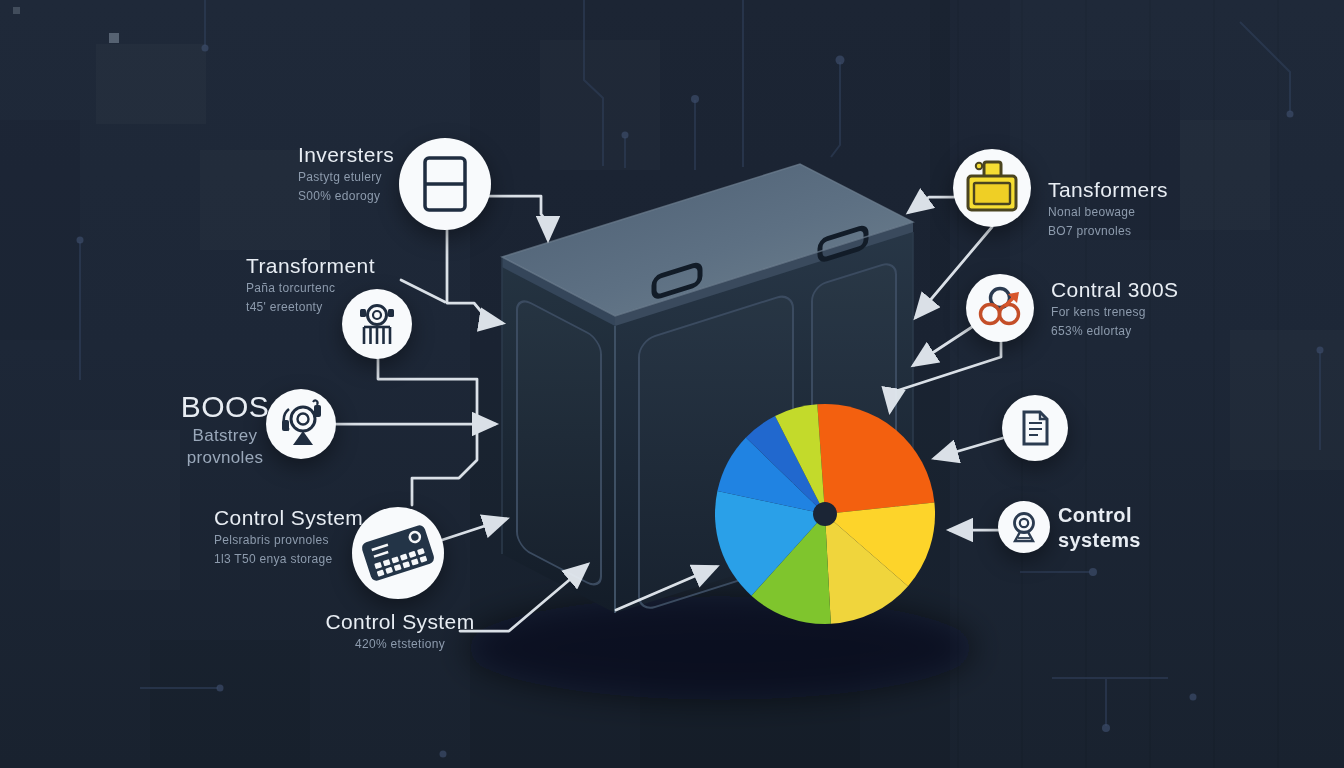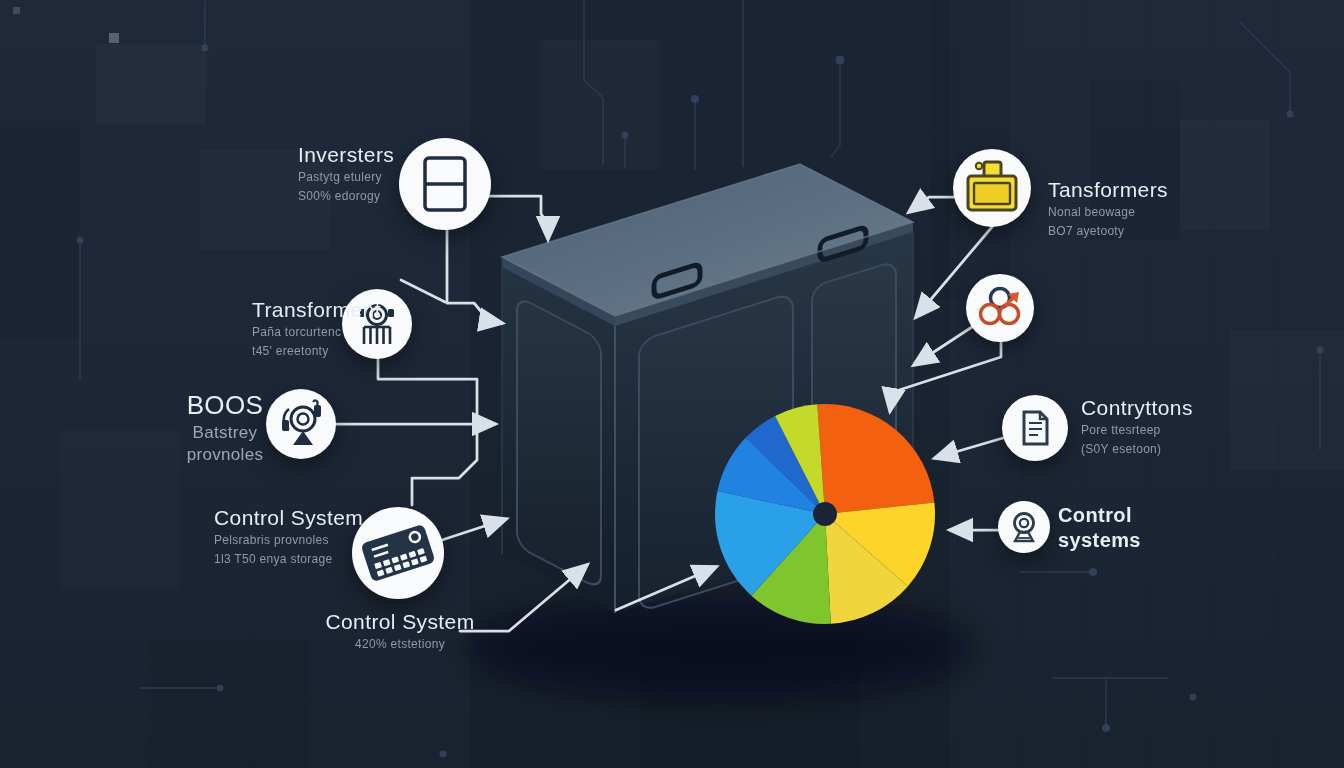--- a/index.html
+++ b/index.html
@@ -7,21 +7,21 @@
     position:relative;width:1344px;height:768px;overflow:hidden;
     background:linear-gradient(180deg,#1f2939 0%,#1d2737 45%,#19222f 100%);
     font-family:"Liberation Sans", sans-serif;
   }
   .layer{position:absolute;left:0;top:0;}
   
   .label{position:absolute;color:#e8edf3;}
   .label .title{font-size:21px;font-weight:500;letter-spacing:.4px;color:#e8edf3;display:block;}
   .label .sub{font-size:12px;line-height:17px;color:#8d9bad;letter-spacing:.3px;display:block;margin-top:2px;}
   .label.center{text-align:center;}
-  .boos .title{font-size:26px;}
+  .boos .title{font-size:30px;}
   .boos .sub{font-size:17px;line-height:20px;color:#9aa8ba;}
   .ctrl-right .title{font-size:20px;line-height:25px;font-weight:bold;}
   
   .node{position:absolute;background:#f8fafc;border-radius:50%;
         display:flex;align-items:center;justify-content:center;
         box-shadow:0 8px 22px rgba(0,0,0,.38);}
 </style>
 </head>
 <body>
 
@@ -257,21 +257,21 @@
       <path d="M-6,11 H6" stroke="#2b3b50" stroke-width="1.8"></path>
     </svg>
   </div>
 
   <div class="label" style="left:298px;top:143px;">
     <span class="title">Inversters</span>
     <span class="sub">Pastytg etulery</span>
     <span class="sub">S00% edorogy</span>
   </div>
 
-  <div class="label" style="left:252px;top:254px;margin-top:44px;">
+  <div class="label" style="left:246px;top:254px;">
     <span class="title">Transforment</span>
     <span class="sub">Paña torcurtenc</span>
     <span class="sub">t45' ereetonty</span>
   </div>
 
   <div class="label center boos" style="left:158px;top:390px;width:134px;">
     <span class="title">BOOS</span>
     <span class="sub">Batstrey</span>
     <span class="sub">provnoles</span>
   </div>
@@ -283,28 +283,28 @@
   </div>
 
   <div class="label center" style="left:310px;top:610px;width:180px;">
     <span class="title">Control System</span>
     <span class="sub">420% etstetiony</span>
   </div>
 
   <div class="label" style="left:1048px;top:158px;margin-top:20px;">
     <span class="title">Tansformers</span>
     <span class="sub">Nonal beowage</span>
-    <span class="sub">BO7 ayetooty</span>
-  </div>
-
-
-  <div class="label" style="left:1081px;top:396px;">
-    <span class="title">Contryttons</span>
-    <span class="sub">Pore ttesrteep</span>
-    <span class="sub">(S0Y esetoon)</span>
-  </div>
+    <span class="sub">BO7 provnoles</span>
+  </div>
+
+  <div class="label" style="left:1051px;top:278px;">
+    <span class="title">Contral 300S</span>
+    <span class="sub">For kens trenesg</span>
+    <span class="sub">653% edlortay</span>
+  </div>
+
 
   <div class="label ctrl-right" style="left:1058px;top:503px;">
     <span class="title">Control</span>
     <span class="title">systems</span>
   </div>
 
 </div>
 
 </body></html>

